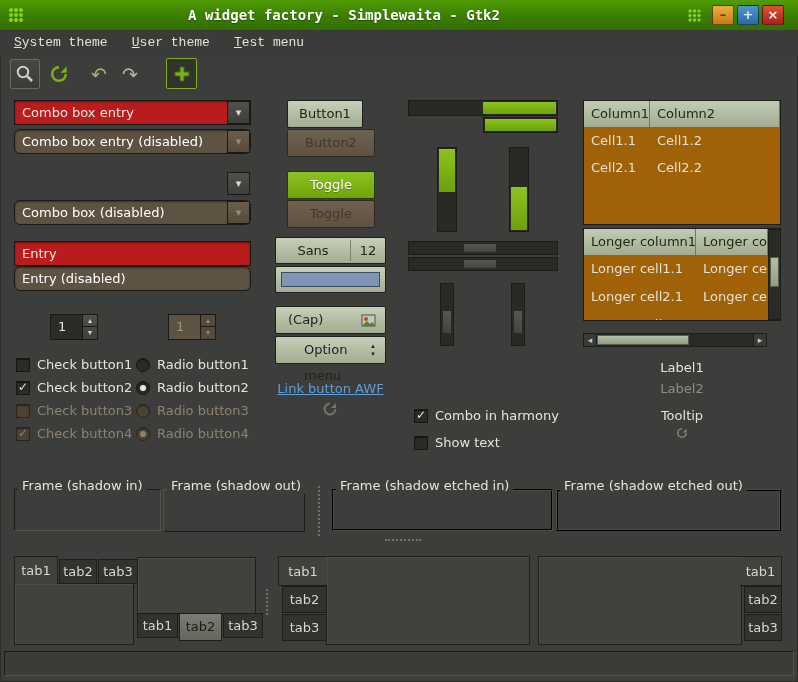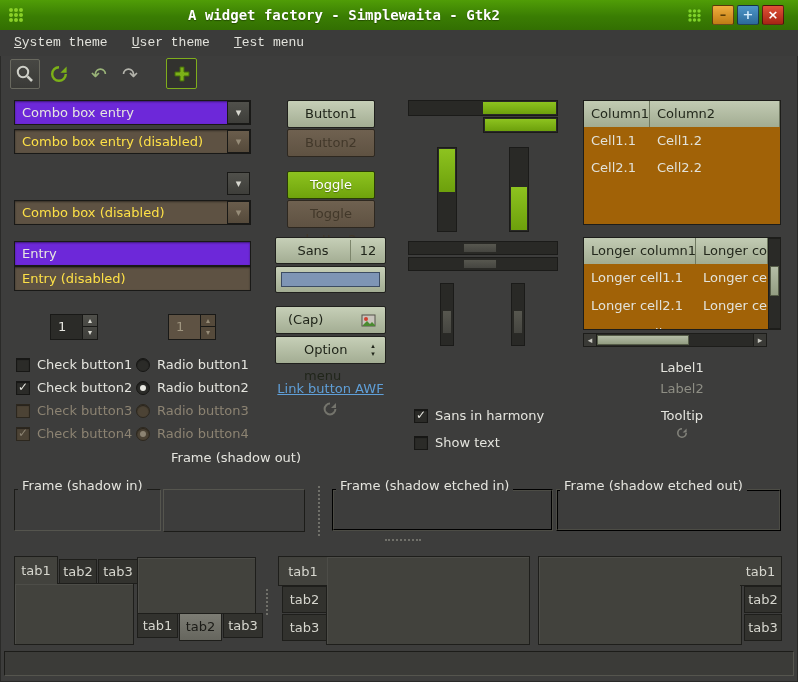--- a/index.html
+++ b/index.html
@@ -26,24 +26,24 @@
   .accel { text-decoration:underline; }
   .toolbar { position:absolute; left:0; top:56px; width:798px; height:38px; }
   .tool-btn { position:absolute; top:3px; width:30px; height:30px; display:flex;
               align-items:center; justify-content:center; border-radius:2px; }
   .tool-btn.framed { border:1px solid #69695f; background:linear-gradient(#474743,#3a3a37); }
   .tool-btn.addframed { border:1px solid #7fae1c; background:#32322e; }
   .uglyph { font-size:19px; line-height:1; }
   .undo-c { color:#9ab478; } .redo-c { color:#b4b4ac; }
 
   
-  .entry { position:absolute; background:#6d28d9; border:1px solid #191917;
+  .entry { position:absolute; background:#b91c1c; border:1px solid #191917;
            box-shadow: inset 0 1px 2px rgba(0,0,0,.45); color:#e6e6e0;
            padding:0 7px; line-height:23px; height:25px; white-space:nowrap; overflow:hidden; }
-  .entry.dis { background:#5e5243; color:#fde047; }
+  .entry.dis { background:#5e5243; color:#ffffff;border-radius:6px; }
   .combo-arrow { position:absolute; width:23px; height:23px; background:linear-gradient(#50504b,#3e3e3a);
                  border:1px solid #191917; border-left:1px solid #191917; text-align:center;
                  line-height:21px; color:#d8d8d0; font-size:11px; }
   .combo-arrow.dis { background:linear-gradient(#6a5d4c,#554a3b); color:#968c78; }
 
   .spin { position:absolute; width:48px; height:26px; background:#2b2b28; border:1px solid #191917; }
   .spin .val { position:absolute; left:0; top:0; right:15px; bottom:0; line-height:24px; padding-left:7px; color:#e6e6e0; }
   .spin .steppers { position:absolute; right:0; top:0; width:15px; bottom:0;
                     background:linear-gradient(#50504b,#3e3e3a); border-left:1px solid #191917; }
   .spin .step { height:12px; text-align:center; font-size:8px; line-height:11px; color:#d8d8d0; }
@@ -245,21 +245,21 @@
   </div>
   <div class="check-row dis" style="left:136px;top:403px">
     <span class="rb"></span>
     <span class="lbl">Radio button3</span>
   </div>
   <div class="check-row dis" style="left:136px;top:426px">
     <span class="rb on"></span>
     <span class="lbl">Radio button4</span>
   </div>
 
-  <div class="gbtn" style="left:287px;top:100px;width:88px;height:28px">Button1</div>
+  <div class="gbtn" style="left:287px;top:100px;width:76px;height:28px">Button1</div>
   <div class="gbtn dis" style="left:287px;top:129px;width:88px;height:28px">Button2</div>
   <div class="gbtn on" style="left:287px;top:171px;width:88px;height:28px">Toggle button1</div>
   <div class="gbtn dis" style="left:287px;top:200px;width:88px;height:28px">Toggle button2</div>
 
   <div class="gbtn" style="left:275px;top:237px;width:111px;height:27px">
     <span class="fontseg" style="left:0;width:74px">Sans</span>
     <span class="fontdiv" style="left:74px"></span>
     <span class="fontseg" style="left:75px;right:0">12</span>
   </div>
 
@@ -317,37 +317,37 @@
     <div class="handle" style="left:1px;right:1px;top:26px;height:24px"></div>
   </div>
   <div class="trough" style="left:511px;top:283px;width:14px;height:63px">
     <div class="handle" style="left:1px;right:1px;top:26px;height:24px"></div>
   </div>
 
   <div class="check-row" style="left:414px;top:408px">
     <span class="cb">
         <span class="mark">✓</span>
       </span>
-    <span class="lbl">Sans in harmony</span>
+    <span class="lbl">Combo in harmony</span>
   </div>
   <div class="check-row" style="left:414px;top:435px">
     <span class="cb"></span>
     <span class="lbl">Show text</span>
   </div>
 
   <div class="tree" style="left:583px;top:100px;width:198px;height:125px">
     <div class="th" style="left:0;width:66px">Column1</div>
     <div class="th" style="left:66px;right:0">Column2</div>
     <div class="tcell" style="left:0;top:26px;width:66px">Cell1.1</div>
     <div class="tcell" style="left:66px;top:26px;right:0">Cell1.2</div>
     <div class="tcell" style="left:0;top:53px;width:66px">Cell2.1</div>
     <div class="tcell" style="left:66px;top:53px;right:0">Cell2.2</div>
   </div>
 
-  <div class="tree" style="left:583px;top:237px;width:198px;height:93px">
+  <div class="tree" style="left:583px;top:228px;width:198px;height:93px">
     <div class="th" style="left:0;width:112px">Longer column1</div>
     <div class="th" style="left:112px;width:72px">Longer co</div>
     <div class="tcell" style="left:0;top:26px;width:112px">Longer cell1.1</div>
     <div class="tcell" style="left:112px;top:26px;width:72px">Longer ce</div>
     <div class="tcell" style="left:0;top:54px;width:112px">Longer cell2.1</div>
     <div class="tcell" style="left:112px;top:54px;width:72px">Longer ce</div>
     <div class="tcell" style="left:0;top:82px;width:112px">Longer cell3.1</div>
     <div class="tcell" style="left:112px;top:82px;width:72px">Longer ce</div>
     <div class="sb-trough" style="left:184px;top:0;width:13px;height:91px">
       <div class="sb-handle" style="left:1px;right:1px;top:27px;height:30px"></div>
@@ -365,21 +365,21 @@
   <div class="c4label" style="top:408px">Tooltip</div>
   <svg style="position:absolute;left:676px;top:427px" width="12" height="12" viewBox="0 0 12 12">
     <path d="M6 1.8a4.2 4.2 0 1 0 4.2 4.2" fill="none" stroke="#82827a" stroke-width="1.6"></path>
     <path d="M10.6 1.4v4h-4z" fill="#82827a"></path>
   </svg>
 
   <div class="framebox f-in" style="left:14px;top:489px;width:147px;height:42px"></div>
   <div class="framelabel" style="left:18px;top:478px">Frame (shadow in)</div>
 
   <div class="framebox f-out" style="left:163px;top:489px;width:142px;height:43px"></div>
-  <div class="framelabel" style="left:167px;top:450px">Frame (shadow out)</div>
+  <div class="framelabel" style="left:167px;top:478px">Frame (shadow out)</div>
 
   <div class="vdotted" style="left:318px;top:486px;height:50px"></div>
 
   <div class="framebox f-ein" style="left:332px;top:489px;width:221px;height:42px"></div>
   <div class="framelabel" style="left:336px;top:478px">Frame (shadow etched in)</div>
 
   <div class="framebox f-eout" style="left:556px;top:489px;width:225px;height:42px"></div>
   <div class="framelabel" style="left:560px;top:478px">Frame (shadow etched out)</div>
 
   <div class="hdotted" style="left:385px;top:539px;width:36px"></div>

